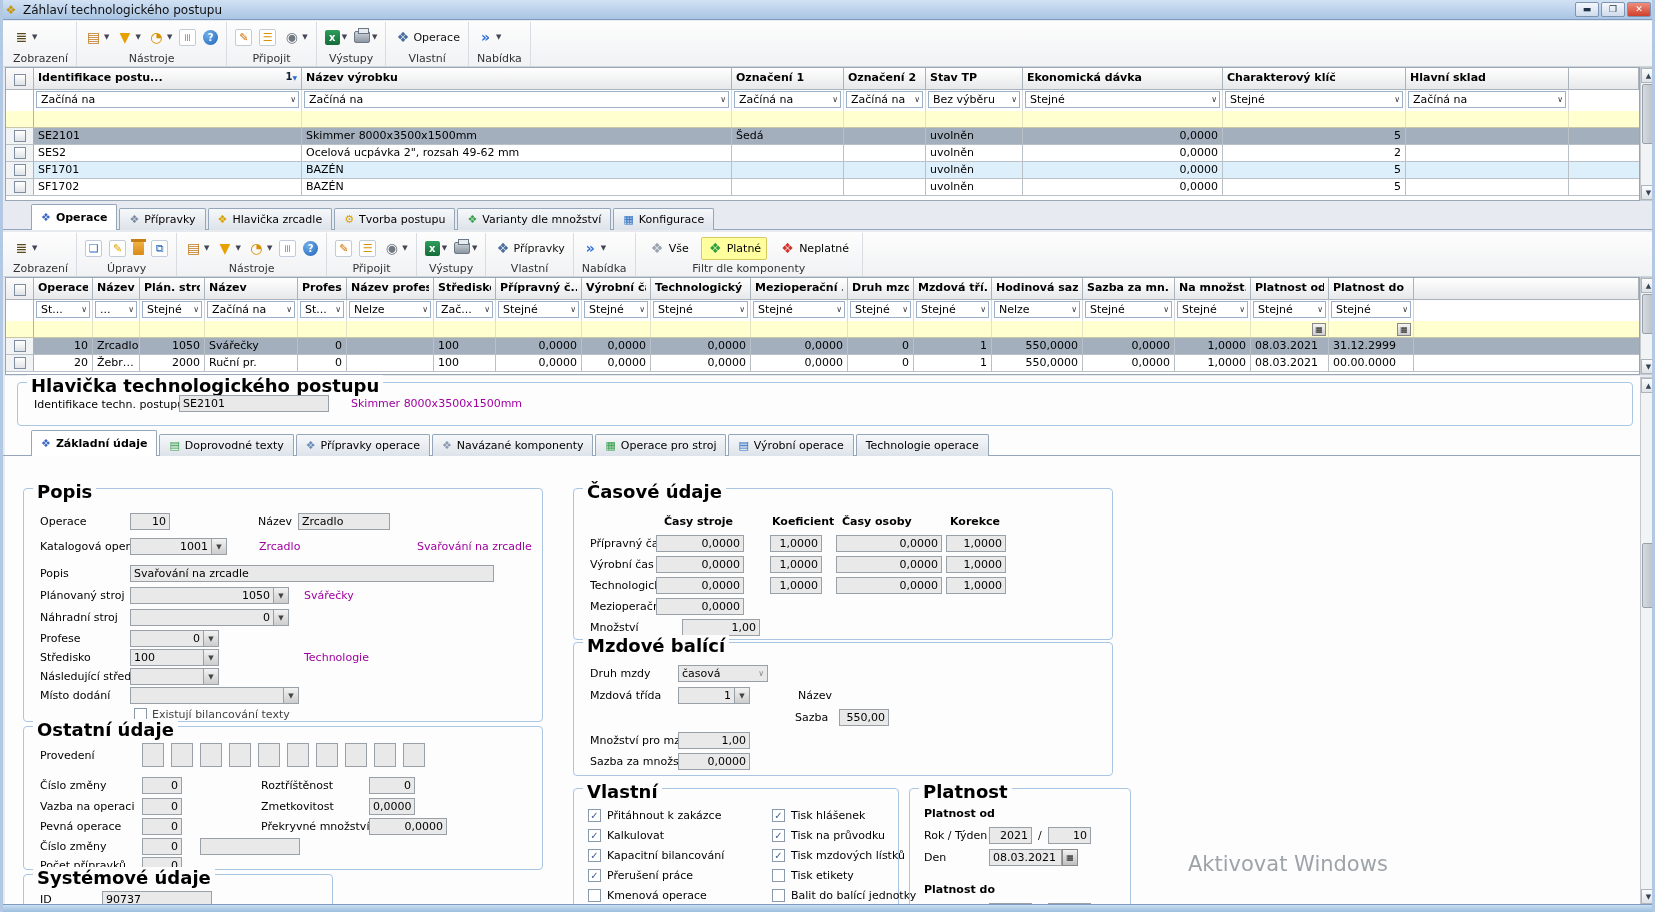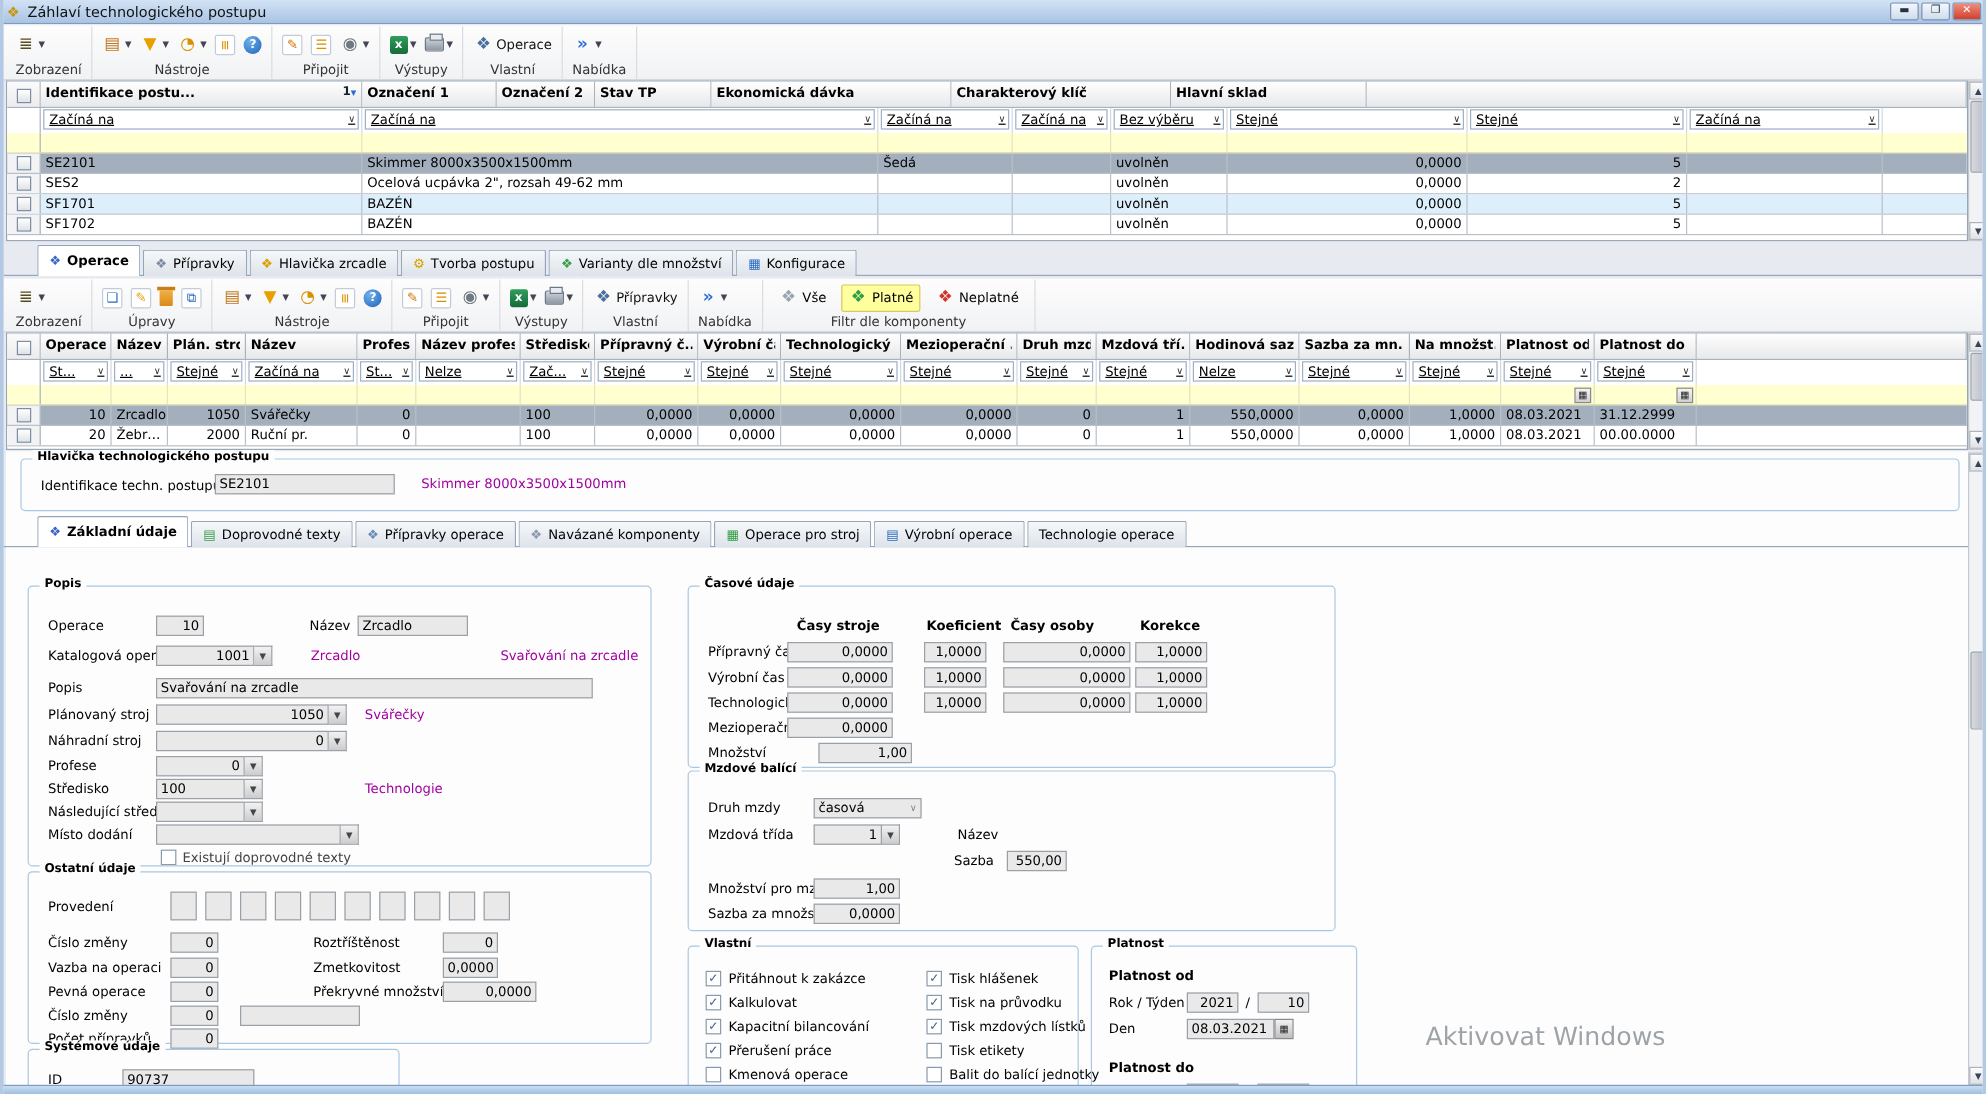--- a/index.html
+++ b/index.html
@@ -49,21 +49,21 @@
   .gc { flex:none; overflow:hidden; white-space:nowrap; }
   .gfill { flex:1 1 auto; }
   .ghead { height:22px; }
   .ghc { background:linear-gradient(#ffffff,#e7e8ea); border-right:1px solid #aab2bc; border-bottom:1px solid #aab2bc;
          font-weight:bold; font-size:11px; padding:3px 4px 0 4px; display:flex; }
   .ghl { overflow:hidden; }
   .sortind { margin-left:auto; font-size:10px; font-weight:bold; color:#123; }
   .sortind i { font-style:normal; font-size:6px; color:#2a6bd0; }
   .gfilter { height:21px; background:#fff; }
   .gfc { border-right:1px solid #d4d8dd; padding:1px 2px; }
-  .combo { display:flex; align-items:center; width:100%; height:17px; border:1px solid #9cb0c8; background:#fff; padding:0 2px 0 4px; font-size:11px;text-decoration:underline; }
+  .combo { display:flex; align-items:center; width:100%; height:17px; border:1px solid #9cb0c8; background:#fff; padding:0 2px 0 4px; font-size:11px; }
   .combo .ct { overflow:hidden; white-space:nowrap; }
   .combo .ca { margin-left:auto; font-size:8px; color:#333; }
   .gyellow { height:17px; background:#ffffd0; border-bottom:1px solid #c8c8a8; }
   .gyc { border-right:1px solid #e4e4c2; display:flex; align-items:center; justify-content:flex-end; padding:0 2px; }
   .calcbtn { width:14px; height:13px; background:linear-gradient(#f4f4f4,#cfcfcf); border:1px solid #888; font-size:8px; line-height:12px; text-align:center; color:#222; }
   .gdata { height:17px; background:#fff; border-bottom:1px solid #b9c0c8; font-size:11px; }
   .gdata.alt { background:#ddeffb; }
   .gdata.selected { background:#a3afbd; }
   .gdc { border-right:1px solid #b9c0c8; padding:1px 4px; line-height:14px; }
   .gdc.r { text-align:right; }
@@ -83,21 +83,21 @@
   .tabs:after { content:""; position:absolute; left:-28px; right:-1600px; bottom:0; border-bottom:1px solid #95a6ba; }
   .tab { position:relative; z-index:1; height:22px; display:flex; align-items:center; gap:5px; padding:0 9px;
     border:1px solid #95a6ba; border-bottom:none; border-radius:2px 2px 0 0; margin-right:2px;
     background:linear-gradient(#f6f8fa,#dde3ea); font-size:11px; white-space:nowrap; }
   .tab.active { height:26px; background:#fff; font-weight:bold; z-index:3; }
   .tico { font-size:11px; line-height:11px; }
 
   
   #lowerpanel { position:absolute; left:2px; top:376px; width:1635px; height:529px; background:#fdfdfe; }
   .gbox { position:absolute; border:1px solid #a9c7e2; border-radius:4px; background:transparent; }
-  .gbox .legend { position:absolute; top:-8px; left:9px; background:#fdfdfe; padding:0 4px; font-weight:bold; font-size:10px; white-space:nowrap; }
+  .gbox .legend { position:absolute; top:-8px; left:9px; background:#fdfdfe; padding:0 4px; font-weight:bold; font-size:18px; white-space:nowrap; }
   .flabel { position:absolute; white-space:nowrap; font-size:11px; line-height:17px; }
   .fbold { position:absolute; white-space:nowrap; font-size:11px; font-weight:bold; line-height:17px; }
   .inp { position:absolute; height:17px; background:#e9e9e9; border:1px solid #9aa0a8; font-size:11px; line-height:15px; padding:0 3px; overflow:hidden; white-space:nowrap; }
   .inp.r { text-align:right; }
   .sp { position:absolute; width:15px; height:17px; background:linear-gradient(#f2f2f2,#cdcdcd); border:1px solid #9aa0a8; border-left:none; font-size:7px; color:#444; text-align:center; line-height:16px; }
   .fcombo { position:absolute; height:17px; border:1px solid #9aa0a8; background:#e9e9e9; display:flex; align-items:center; padding:0 3px; font-size:11px; }
   .fcombo .ca { margin-left:auto; font-size:8px; color:#888; }
   .plink { position:absolute; color:#a000a0; font-size:11px; line-height:17px; white-space:nowrap; }
   .cb { position:absolute; width:13px; height:13px; border:1px solid #8a9aaa; background:#fff; font-size:10px; line-height:12px; text-align:center; color:#44618e; }
   .ckrow { position:relative; display:block; height:20px; }
@@ -208,20 +208,23 @@
   </div>
 
   <div class="grid" id="grid1">
       <div class="grow ghead">
         <div class="gc cbcol ghc">
           <span class="cbsm"></span>
         </div>
         <div class="gc ghc" style="width:268px">
           <span class="ghl">Identifikace postu...</span>
           <span class="sortind">1<i>▼</i></span>
+        </div>
+        <div class="gc ghc" style="width:430px">
+          <span class="ghl">Název výrobku</span>
         </div>
         <div class="gc ghc" style="width:112px">
           <span class="ghl">Označení 1</span>
         </div>
         <div class="gc ghc" style="width:82px">
           <span class="ghl">Označení 2</span>
         </div>
         <div class="gc ghc" style="width:97px">
           <span class="ghl">Stav TP</span>
         </div>
@@ -834,21 +837,21 @@
 
     <span class="flabel" style="left:16px; top:179px;">Následující středisko</span>
     <span class="inp" style="left:106px; top:179px; width:74px;"></span>
     <span class="sp" style="left:180px; top:179px;">▼</span>
 
     <span class="flabel" style="left:16px; top:198px;">Místo dodání</span>
     <span class="inp" style="left:106px; top:198px; width:154px;"></span>
     <span class="sp" style="left:260px; top:198px;">▼</span>
 
     <span class="cb" style="left:110px; top:219px;"></span>
-    <span class="flabel" style="left:128px; top:217px; color:#444;">Existují doprovodné texty</span>
+    <span class="flabel" style="left:128px; top:217px; color:#444;">Existují bilancování texty</span>
   </div>
 
   <div class="gbox" style="left:20px; top:726px; width:520px; height:144px;">
     <span class="legend">Ostatní údaje</span>
     <span class="flabel" style="left:16px; top:20px;">Provedení</span>
     <span class="pbox" style="left:118px; top:16px;"></span>
       <span class="pbox" style="left:147px; top:16px;"></span>
       <span class="pbox" style="left:176px; top:16px;"></span>
       <span class="pbox" style="left:205px; top:16px;"></span>
       <span class="pbox" style="left:234px; top:16px;"></span>

